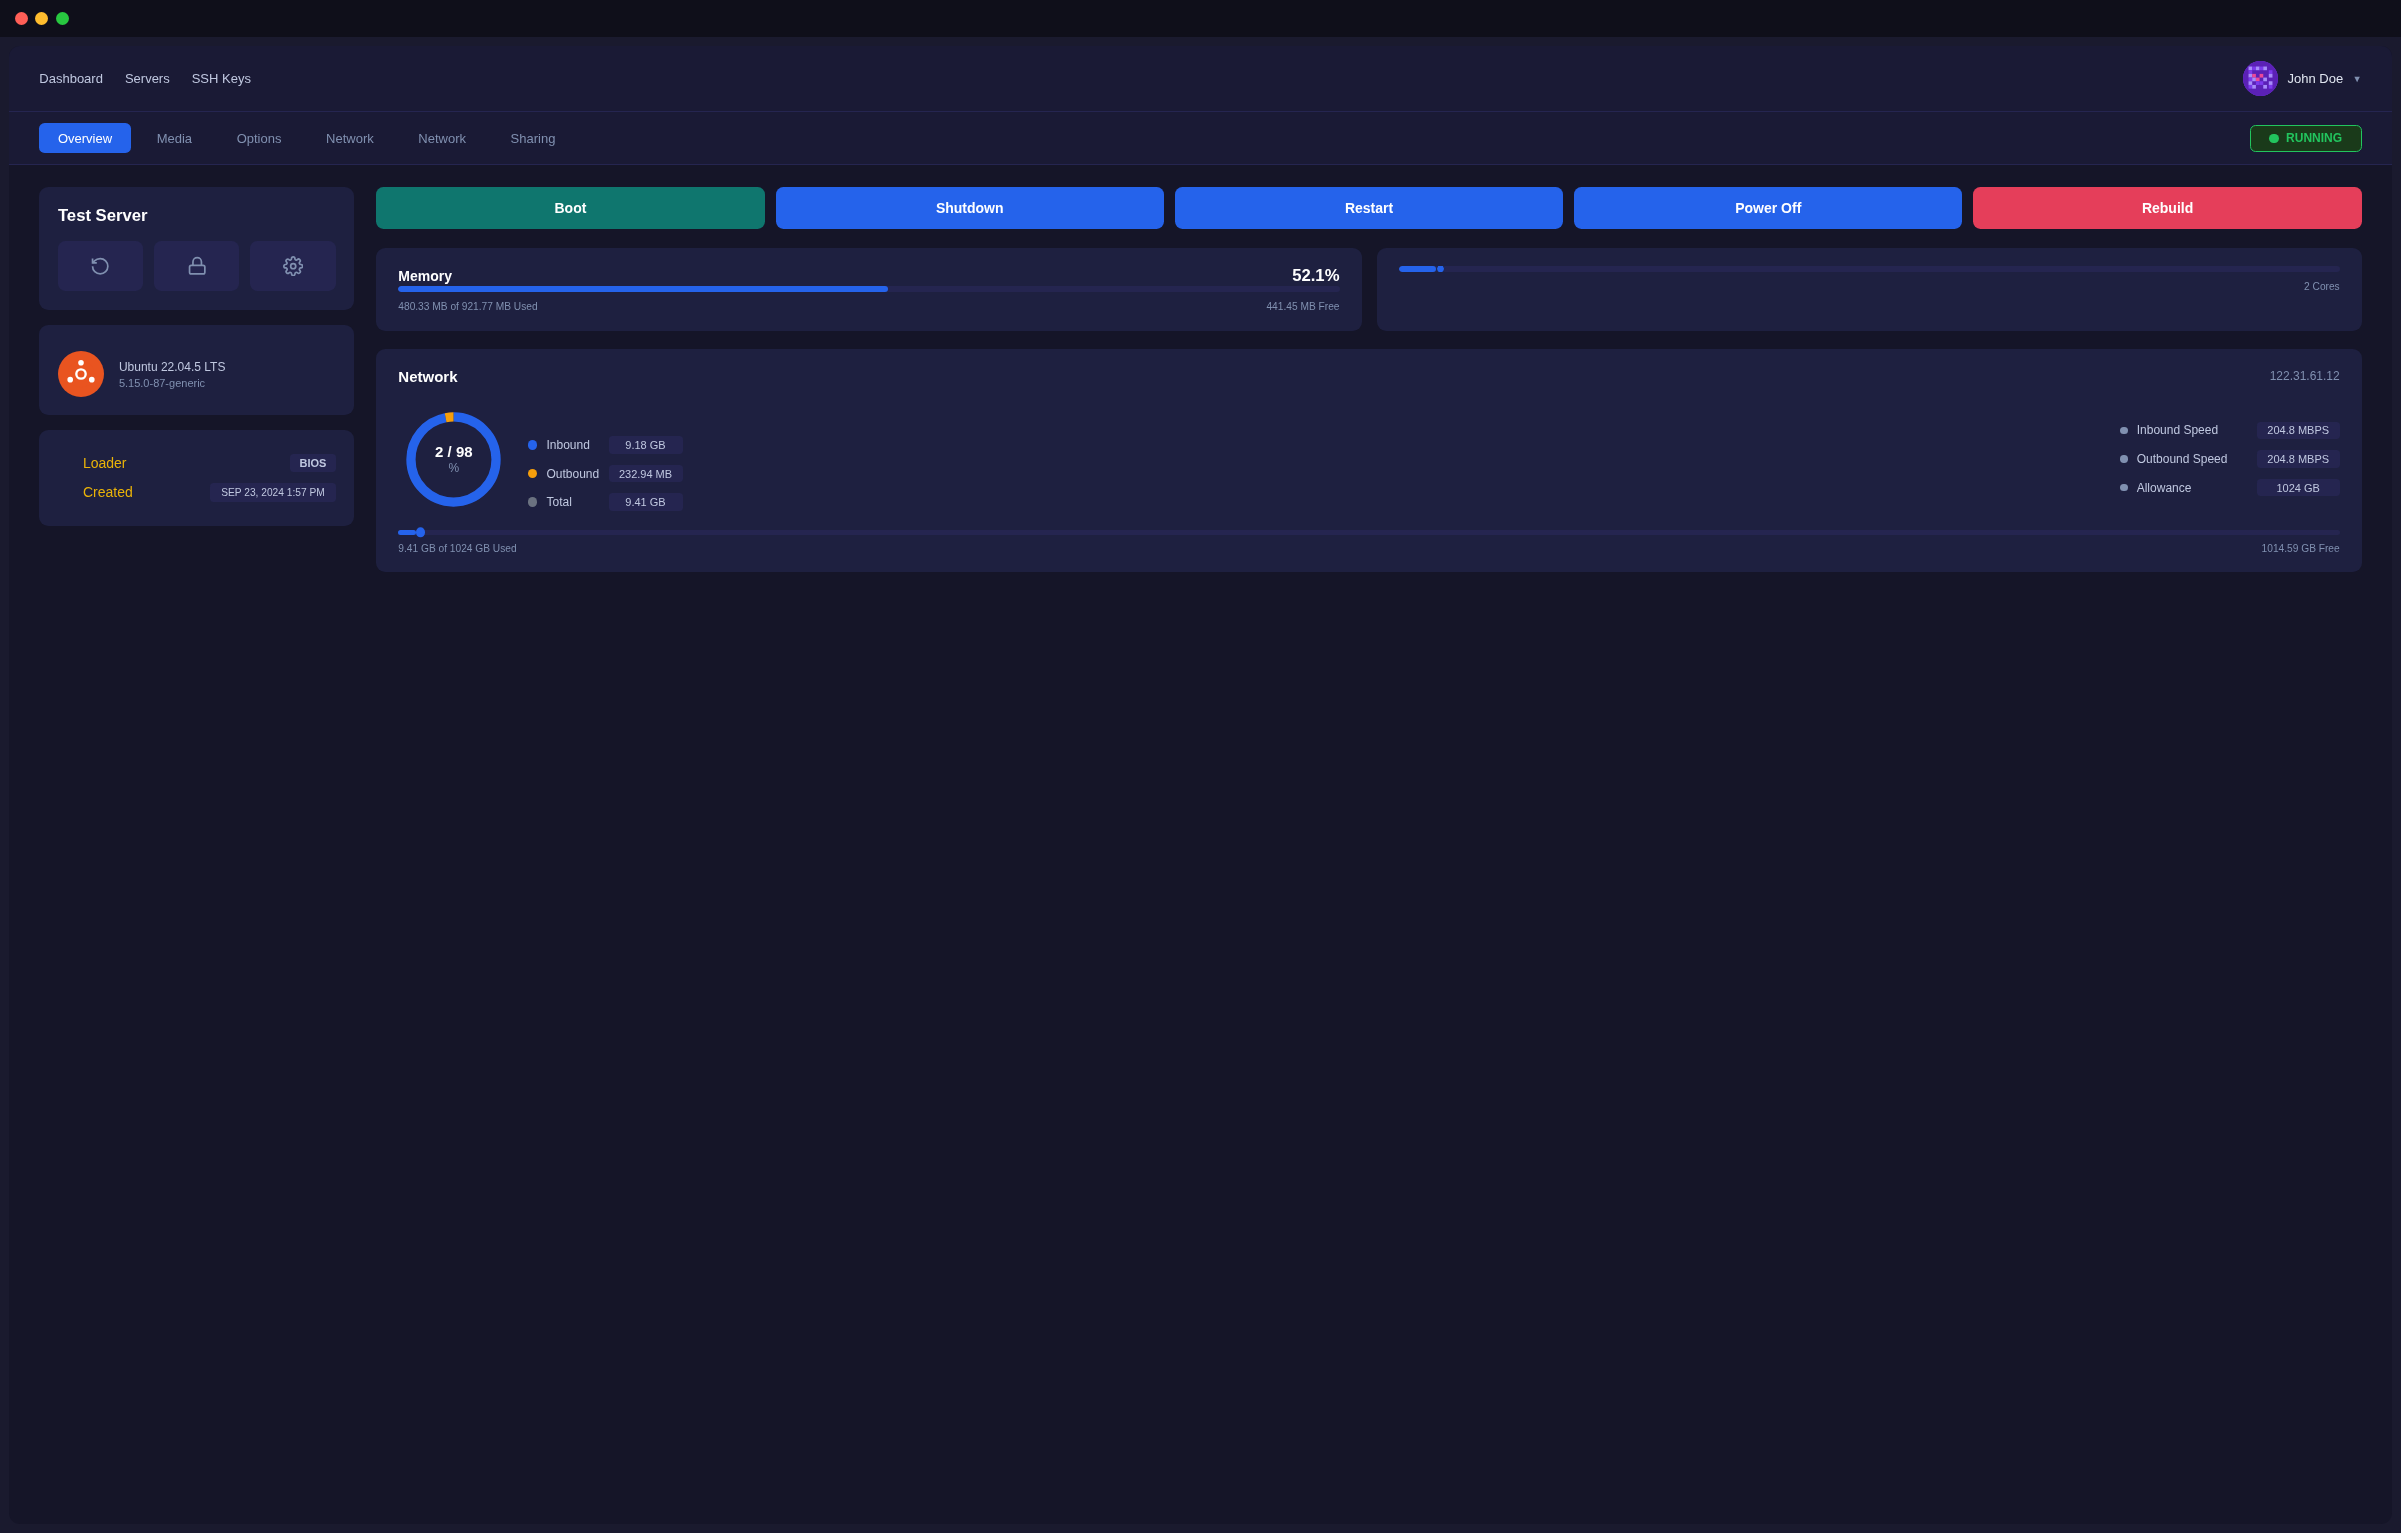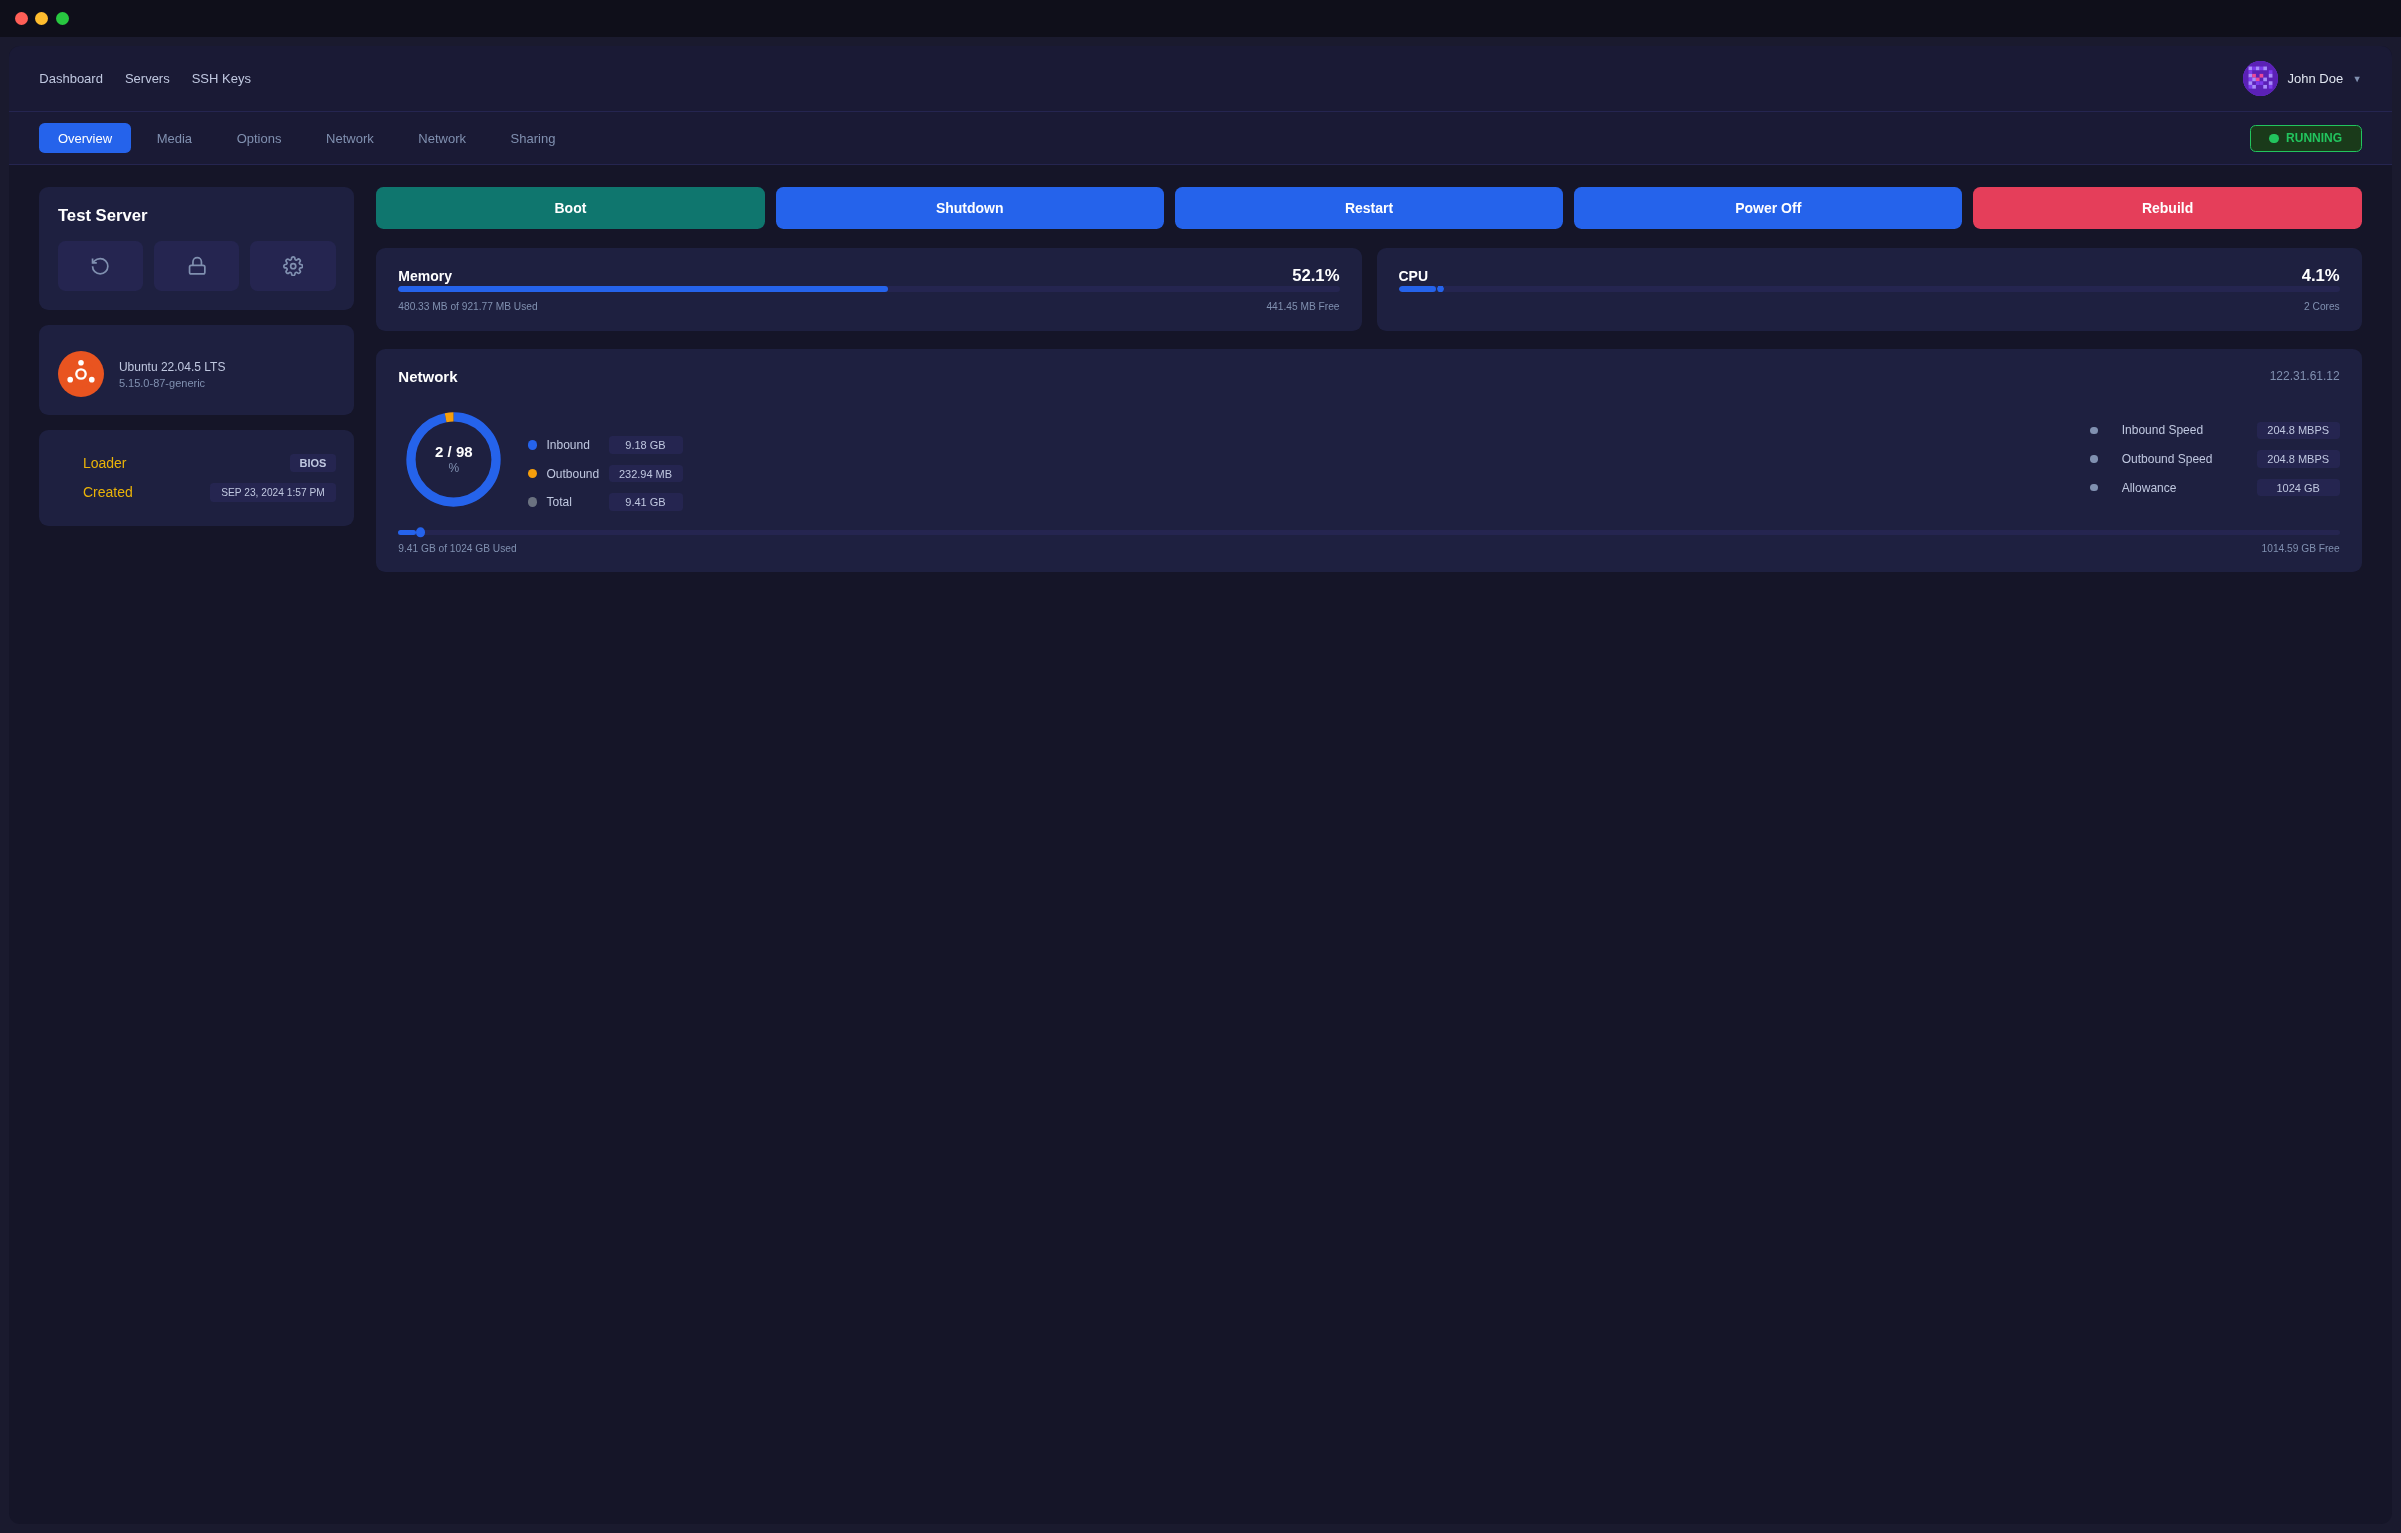--- a/index.html
+++ b/index.html
@@ -353,21 +353,21 @@
     
     .network-speeds {
       display: flex;
       flex-direction: column;
       gap: 11px;
       margin-left: auto;
     }
     .speed-item {
       display: flex;
       align-items: center;
-      gap: 24px;
+      gap: 9px;
     }
     .speed-dot {
       width: 7.4px; height: 7.4px;
       border-radius: 50%;
       background: #8090b0;
       flex-shrink: 0;
     }
     .speed-label { font-size: 12px; color: #c0c8e0; min-width: 111px; }
     .speed-value {
       background: #252550;
@@ -563,24 +563,20 @@
           <div class="progress-bar-bg">
             <div class="progress-bar-fill" style="width: 52%;"></div>
           </div>
           <div class="stat-details">
             <span>480.33 MB of 921.77 MB Used</span>
             <span>441.45 MB Free</span>
           </div>
         </div>
 
         <div class="stat-card">
-          <div class="stat-header">
-            <span class="stat-title">CPU</span>
-            <span class="stat-value">4.1%</span>
-          </div>
           <div class="cpu-progress-bg">
             <div style="position:absolute;left:0;top:0;height:100%;width:4%;background:#2563eb;border-radius:3.7px;"></div>
             <div class="cpu-marker"></div>
           </div>
           <div class="stat-sub">2 Cores</div>
         </div>
 
       </div>
 
       <div class="network-card">

